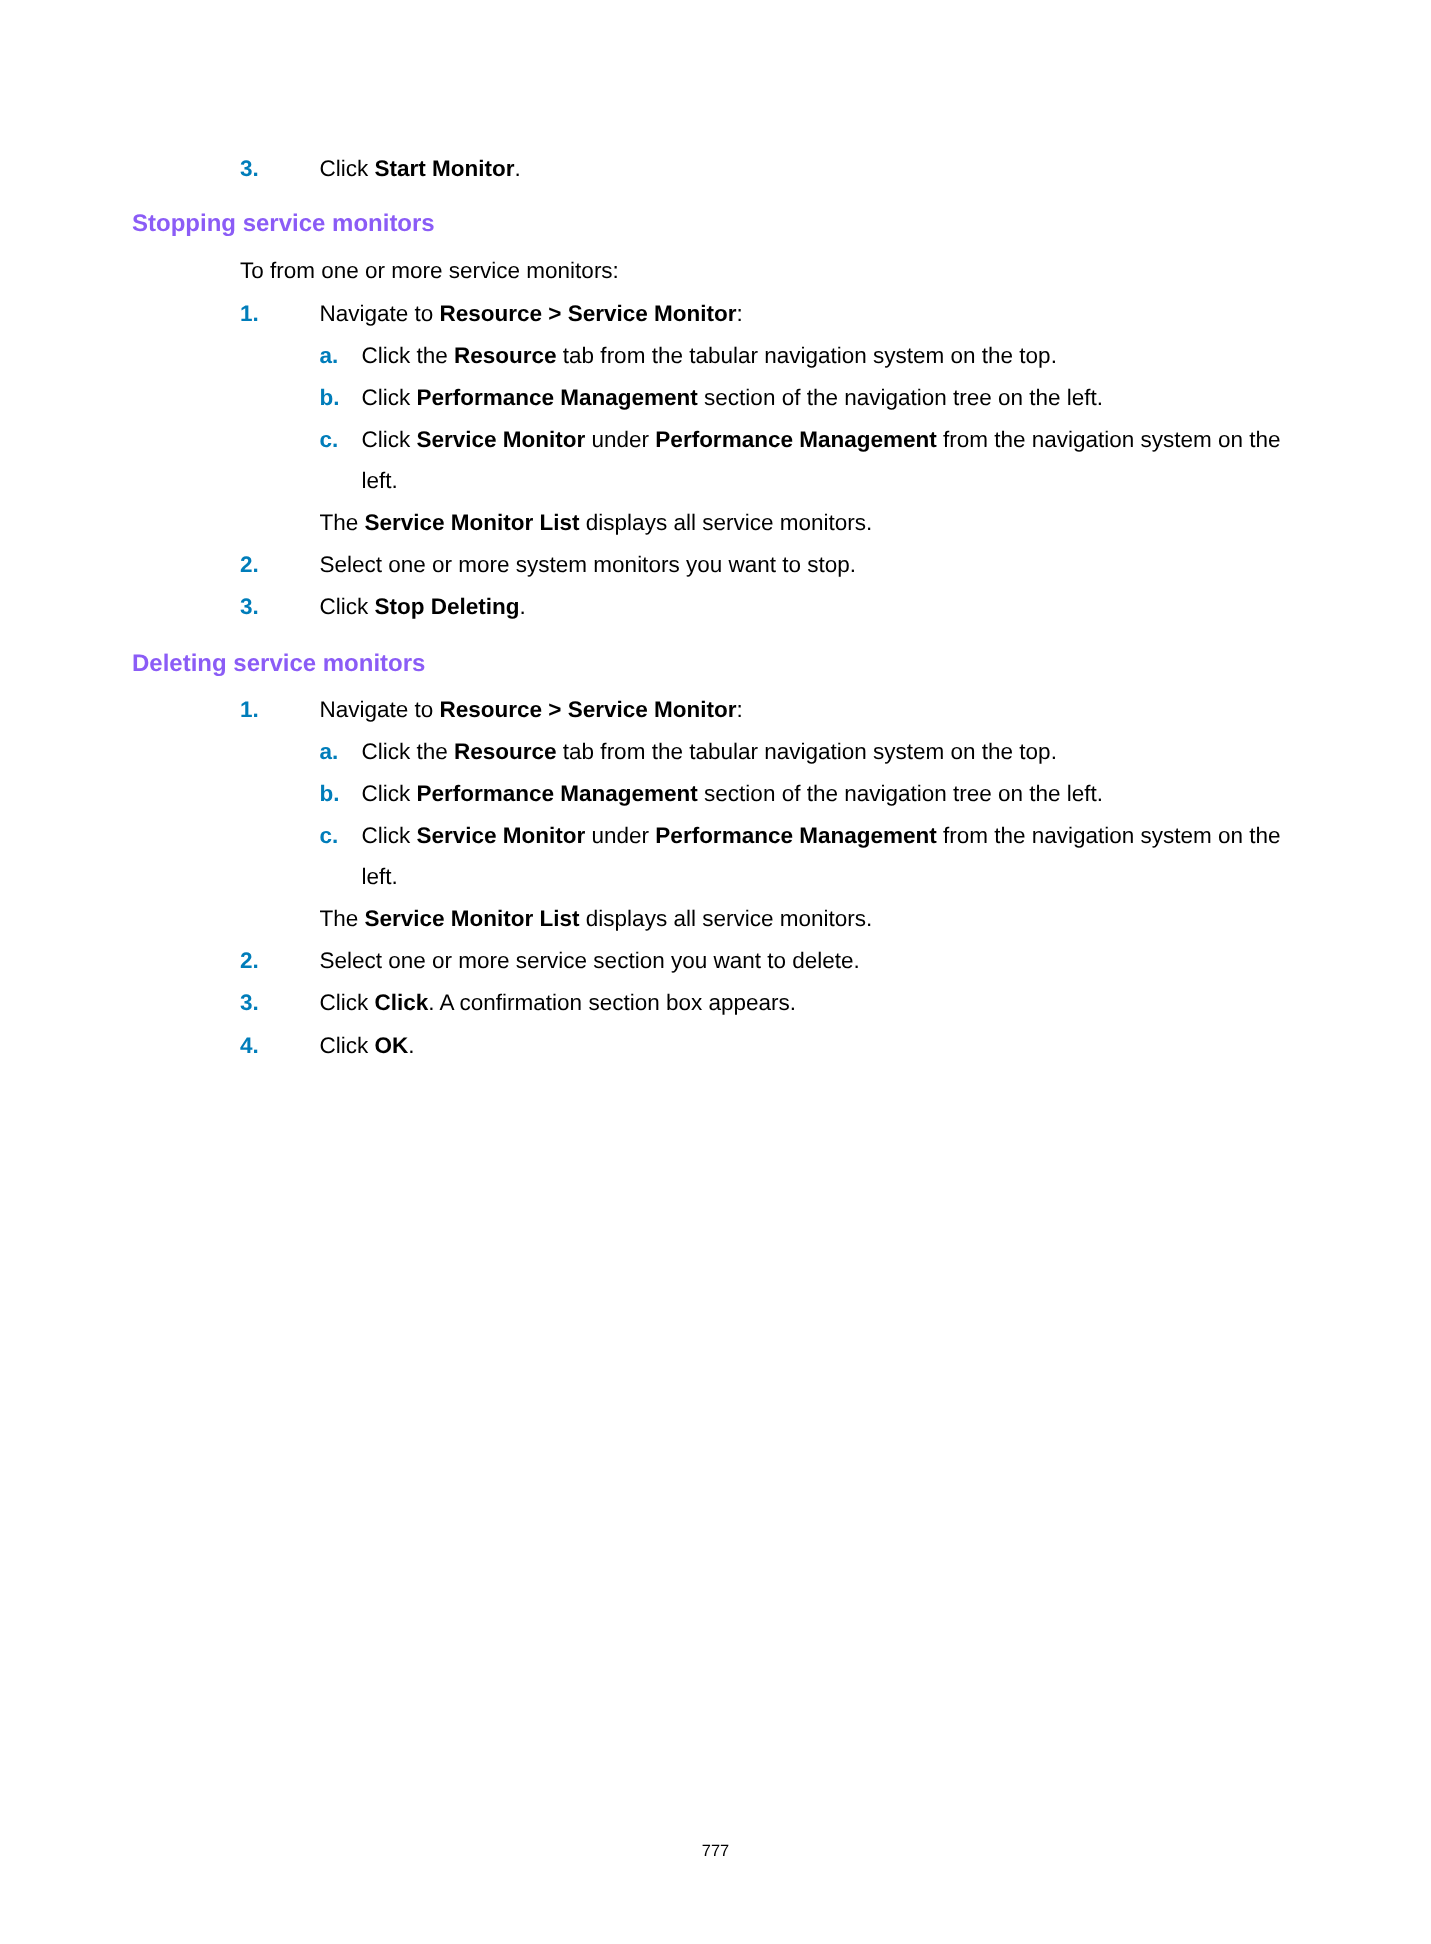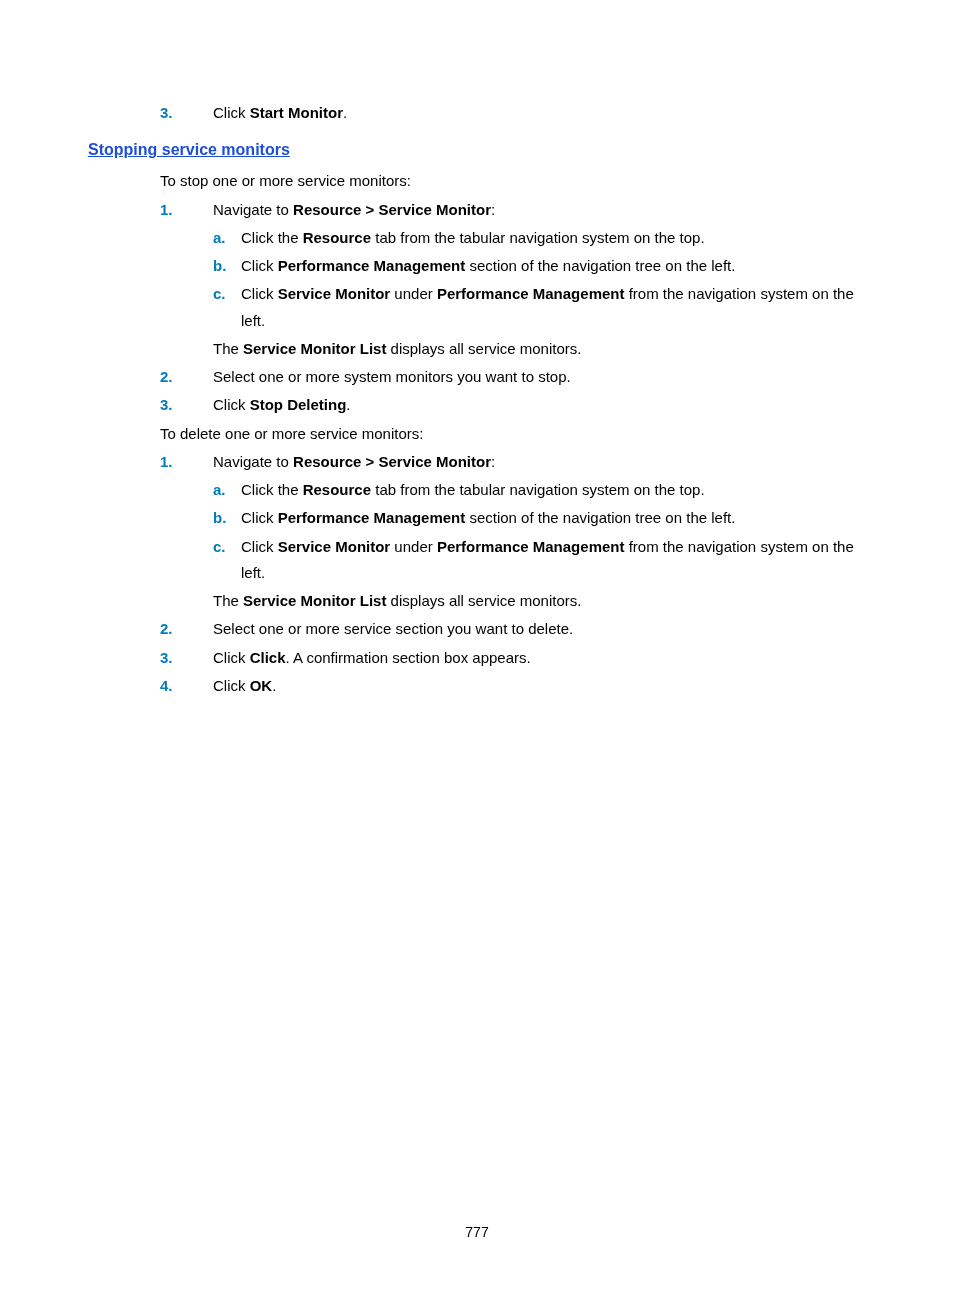--- a/index.html
+++ b/index.html
@@ -14,26 +14,25 @@
     width: 954px;
     height: 1296px;
     position: relative;
     box-sizing: border-box;
     padding: 100px 88px 0 88px;
   }
   .content {
     line-height: 1.75;
   }
   .heading {
-    color: #1d4ed8;
+    color: #8b5cf6;
     font-weight: bold;
     font-size: 16px;
     margin-top: 10px;
     margin-bottom: 4px;
-    text-decoration: underline;
   }
   .intro {
     margin-left: 72px;
     margin-bottom: 2px;
   }
   .ol-row {
     display: flex;
     margin-left: 72px;
     margin-bottom: 2px;
   }
@@ -66,38 +65,38 @@
   .sub-plain {
     margin-top: 2px;
   }
   .b { font-weight: bold; }
   .pagenum {
     position: absolute;
     bottom: 56px;
     left: 0;
     right: 0;
     text-align: center;
-    font-size: 14px;
+    font-size: 11px;
   }
 </style>
 </head>
 <body>
 
 <div class="page">
   <div class="content">
 
     <div class="ol-row">
       <div class="ol-marker">3.</div>
       <div class="ol-body">
         <span>Click </span><span class="b">Start Monitor</span><span>.</span>
       </div>
     </div>
 
     <div class="heading">Stopping service monitors</div>
-    <div class="intro">To stop one or more service monitors:</div>
+    <div class="intro">To from one or more service monitors:</div>
 
     <div class="ol-row">
       <div class="ol-marker">1.</div>
       <div class="ol-body">
         <div>
           <span>Navigate to </span><span class="b">Resource &gt; Service Monitor</span><span>:</span>
         </div>
         <div class="sub-row">
           <div class="sub-marker">a.</div>
           <div class="sub-body">
@@ -127,21 +126,21 @@
       <div class="ol-body">Select one or more system monitors you want to stop.</div>
     </div>
 
     <div class="ol-row">
       <div class="ol-marker">3.</div>
       <div class="ol-body">
         <span>Click </span><span class="b">Stop Deleting</span><span>.</span>
       </div>
     </div>
 
-    <div class="intro">To delete one or more service monitors:</div>
+    <div class="heading">Deleting service monitors</div>
 
     <div class="ol-row">
       <div class="ol-marker">1.</div>
       <div class="ol-body">
         <div>
           <span>Navigate to </span><span class="b">Resource &gt; Service Monitor</span><span>:</span>
         </div>
         <div class="sub-row">
           <div class="sub-marker">a.</div>
           <div class="sub-body">

